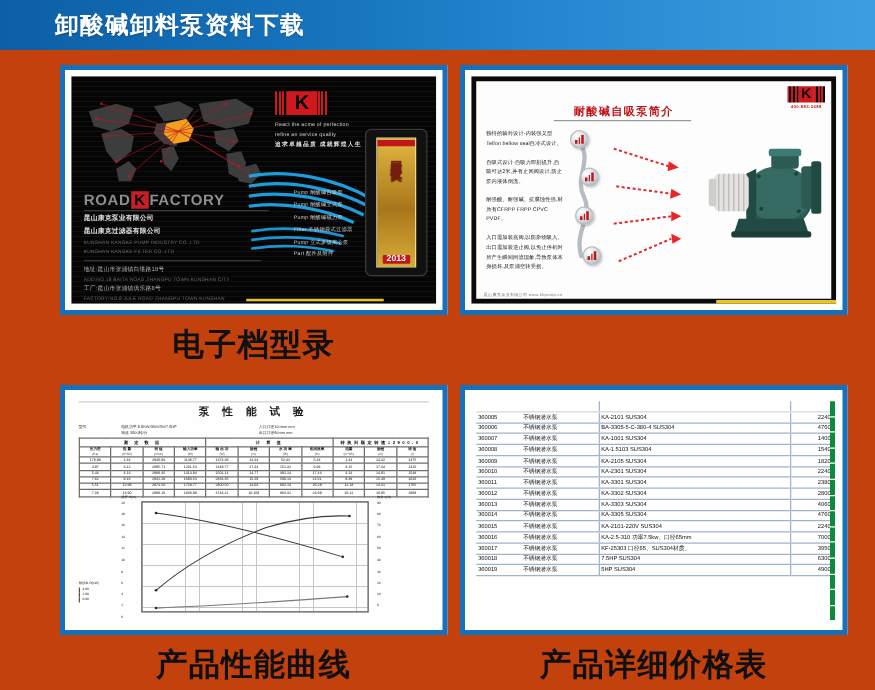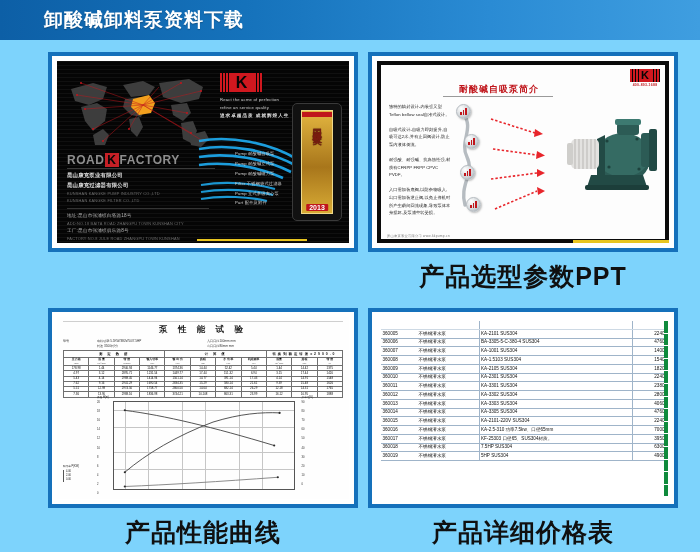--- a/index.html
+++ b/index.html
@@ -2,21 +2,21 @@
 <html><head>
 <meta charset="utf-8">
 <style>
   * { box-sizing: border-box; margin: 0; padding: 0; }
   html, body {
     width: 700px; height: 552px;
     background: #ffffff;
     font-family: "Liberation Sans", "DejaVu Sans", sans-serif;
     overflow: hidden;
   }
-  .page { position: relative; width: 700px; height: 552px; background: #7dd3fc; }
+  .page { position: relative; width: 700px; height: 552px; background: #c2410c; }
 
   
   .header {
     position: absolute; left: 0; top: 0; width: 700px; height: 40px;
     background: linear-gradient(to right, #0d5fa6 0%, #1572bb 35%, #2a8bd4 70%, #3f9ee0 100%);
     display: flex; align-items: center;
   }
   .header-title {
     color: #ffffff; font-size: 19px; font-weight: bold;
     letter-spacing: 1px; margin-left: 44px;
@@ -333,20 +333,21 @@
               <div class="award-inner">
                 <div class="award-top"></div>
                 <div class="award-txt">国家科技奖</div>
                 <div class="award-year">2013</div>
               </div>
             </div>
             <div class="cover-strip"></div>
           </div>
         </div>
       </div>
+      <div class="caption">电子档型录</div>
     </div>
 
     <div class="card c2">
       <div class="frame">
         <div class="frame-inner">
           <div class="slide">
             <div class="slide-white">
               <div class="slide-logo">
                 <div class="logo-k">
                   <span class="bars"></span>
@@ -442,21 +443,20 @@
                     <circle cx="82" cy="64" r="1.6"></circle>
                 </g>
               </svg>
 
               <div class="slide-foot">昆山康克泵业有限公司 www.kkpump.cn</div>
             </div>
             <div class="slide-strip"></div>
           </div>
         </div>
       </div>
-      <div class="caption">产品选型参数PPT</div>
     </div>
 
     <div class="card c4">
       <div class="frame">
         <div class="frame-inner">
           <div class="pricewrap">
             <table class="price">
               <tbody>
                 <tr class="ghost">
                   <td class="code">&nbsp;</td>

